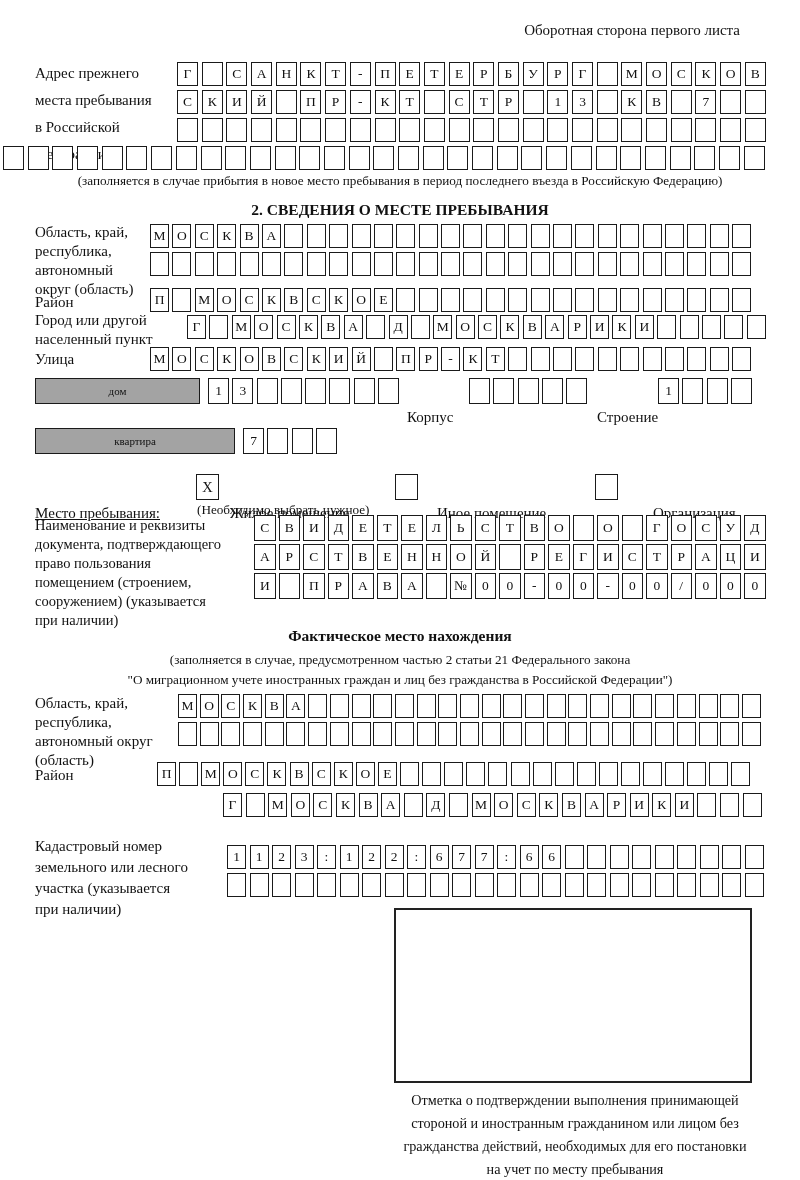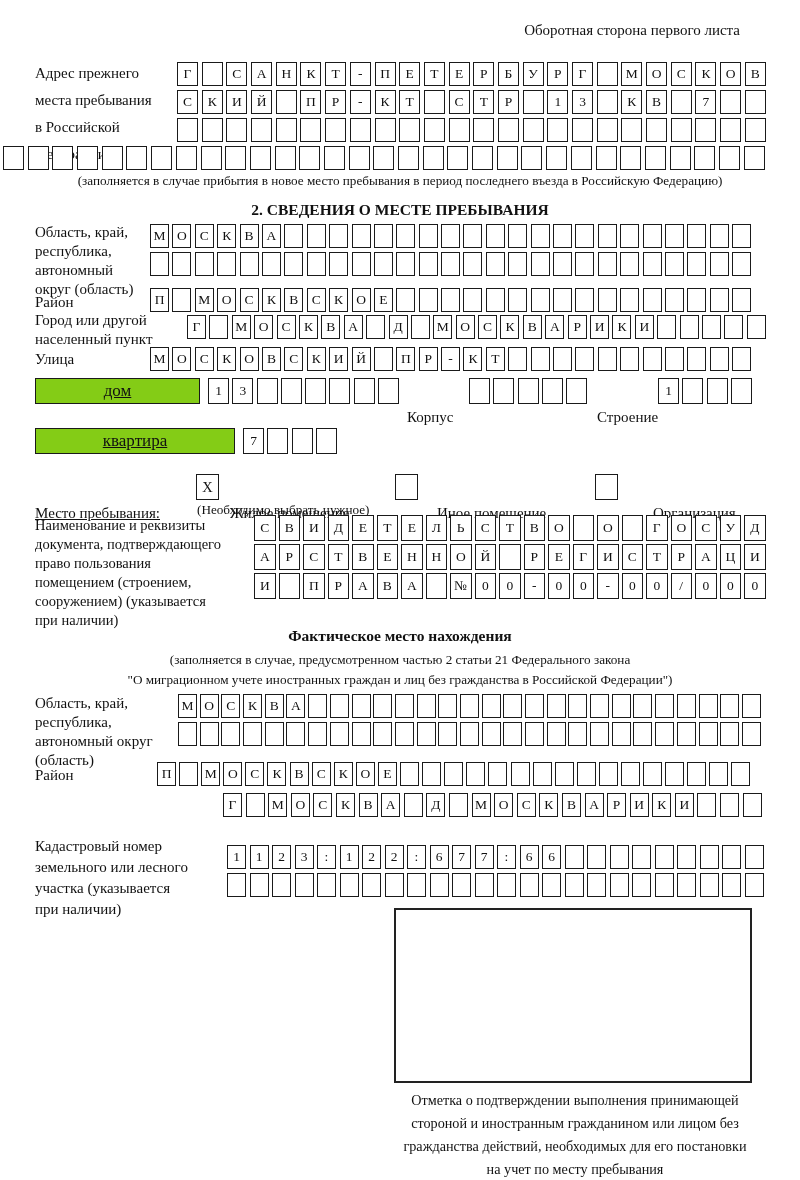--- a/index.html
+++ b/index.html
@@ -13,22 +13,22 @@
   .caption{position:absolute;font-size:13.2px;white-space:nowrap;}
   .center{left:0;width:800px;text-align:center;white-space:normal;}
   .title{position:absolute;left:0;width:800px;text-align:center;font-weight:bold;font-size:15.5px;}
   .boxrow{position:absolute;display:flex;gap:var(--gap,3px);}
   .cell{
     width:var(--cw,19px);height:var(--ch,24px);border:1.6px solid #1a1a1a;box-sizing:border-box;
     display:flex;align-items:center;justify-content:center;
     font-size:var(--fs,13.5px);line-height:1;background:#fff;flex:none;
   }
   .widebox{
-    position:absolute;border:1.7px solid #1a1a1a;box-sizing:border-box;background:#84cc16;
-    display:flex;align-items:center;justify-content:center;font-size:17px;text-decoration:underline;
+    position:absolute;border:1.7px solid #1a1a1a;box-sizing:border-box;background:#a3a3a3;
+    display:flex;align-items:center;justify-content:center;font-size:11px;
   }
   .inline-lbl{position:absolute;font-size:15px;white-space:nowrap;margin-top:27px;}
   .bigbox{position:absolute;border:2px solid #222;box-sizing:border-box;background:#fff;}
   .note-block{position:absolute;font-size:14.2px;line-height:23px;text-align:center;white-space:pre-line;}
   .hdr{position:absolute;font-size:15px;}
 </style>
 </head>
 <body>
 
 <div class="page">

